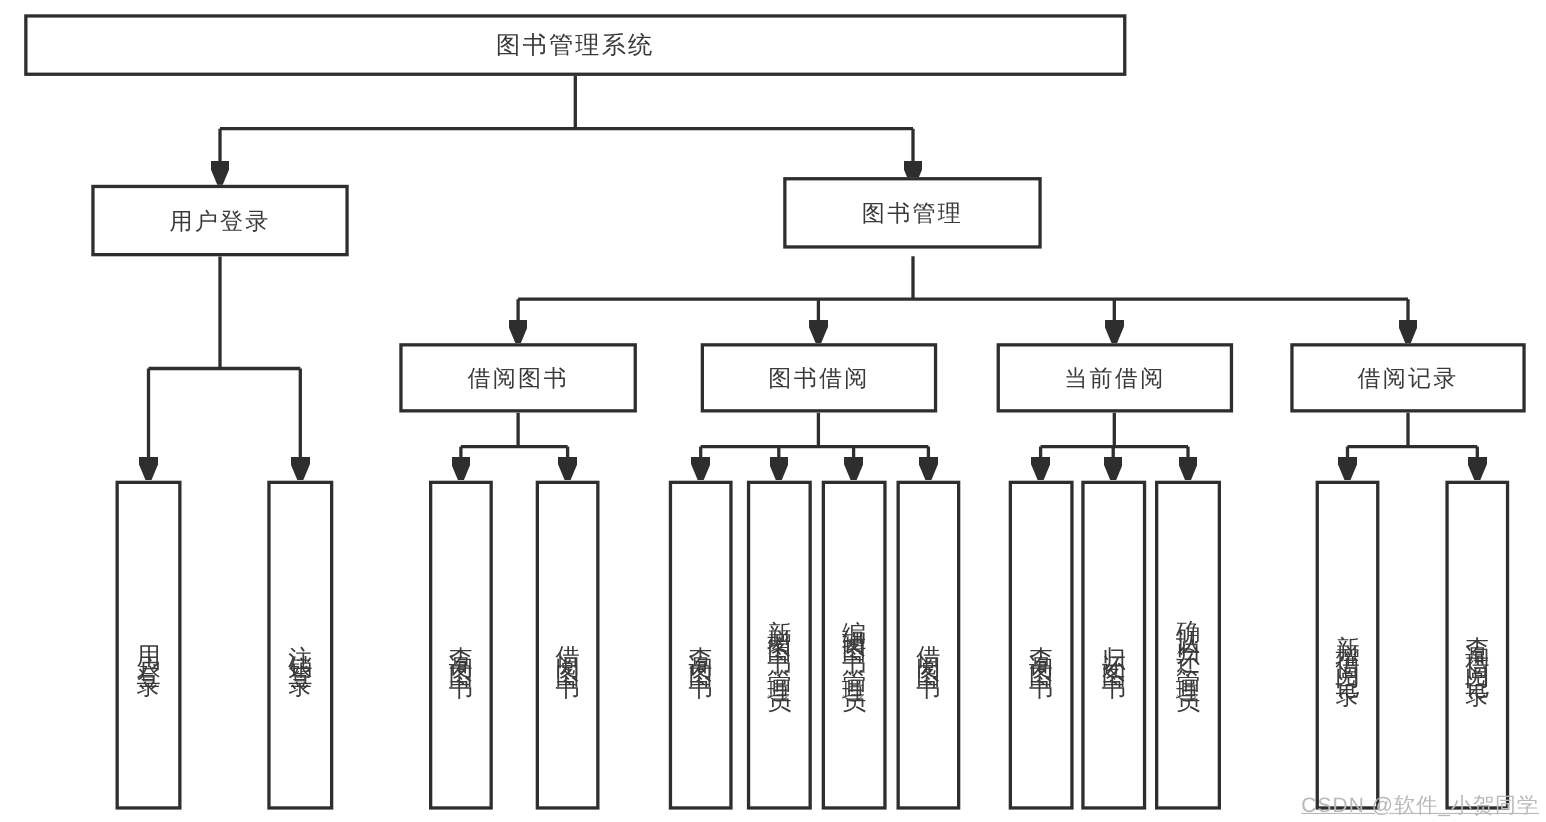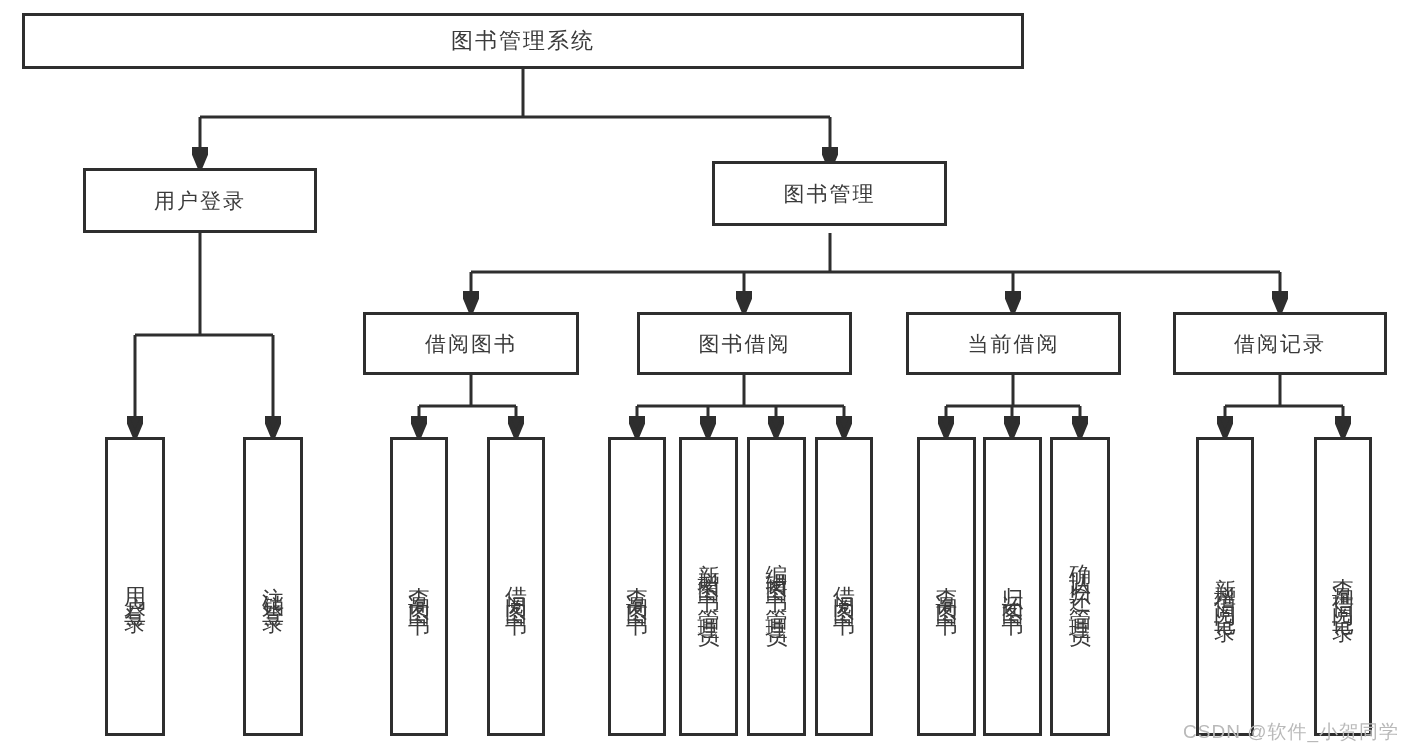--- a/index.html
+++ b/index.html
@@ -54,20 +54,21 @@
   }
   .watermark{
     position:absolute;
     right:6px;
     bottom:2px;
     font-size:19px;
     letter-spacing:1px;
     color:var(--watermark_color);
     white-space:nowrap;
     z-index:5;
+    text-decoration:underline;
   }
 </style>
 </head>
 <body>
 
 <div id="stage">
 
   <svg id="wires" viewBox="0 0 1405 747" xmlns="http://www.w3.org/2000/svg">
     <defs>
       <marker id="arrow" viewBox="0 0 12 10" refX="10" refY="5" markerWidth="7" markerHeight="5.6" orient="auto">

